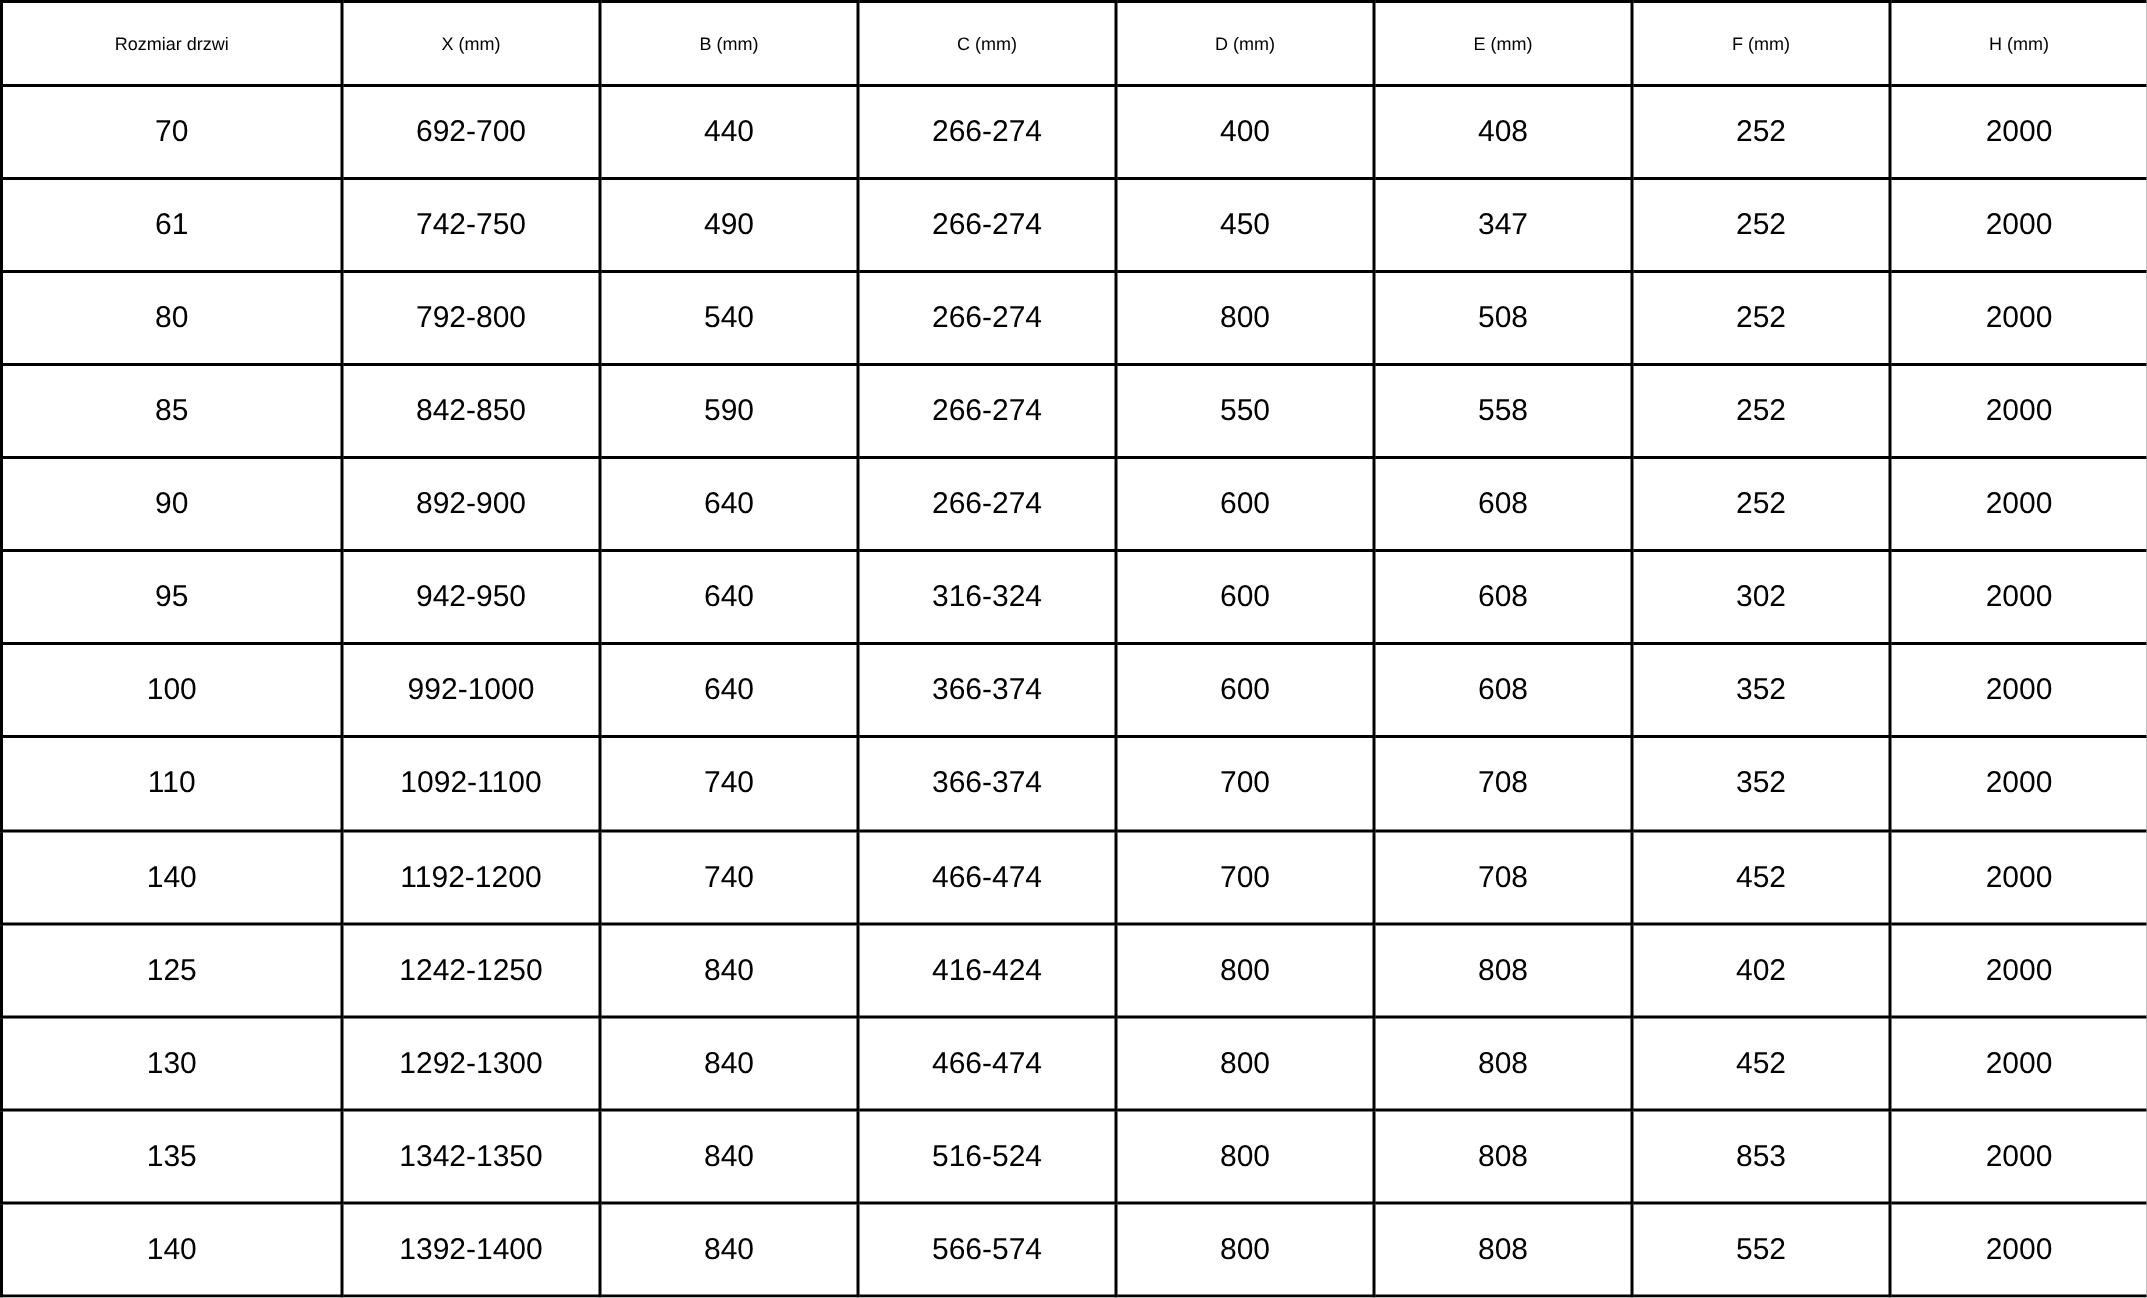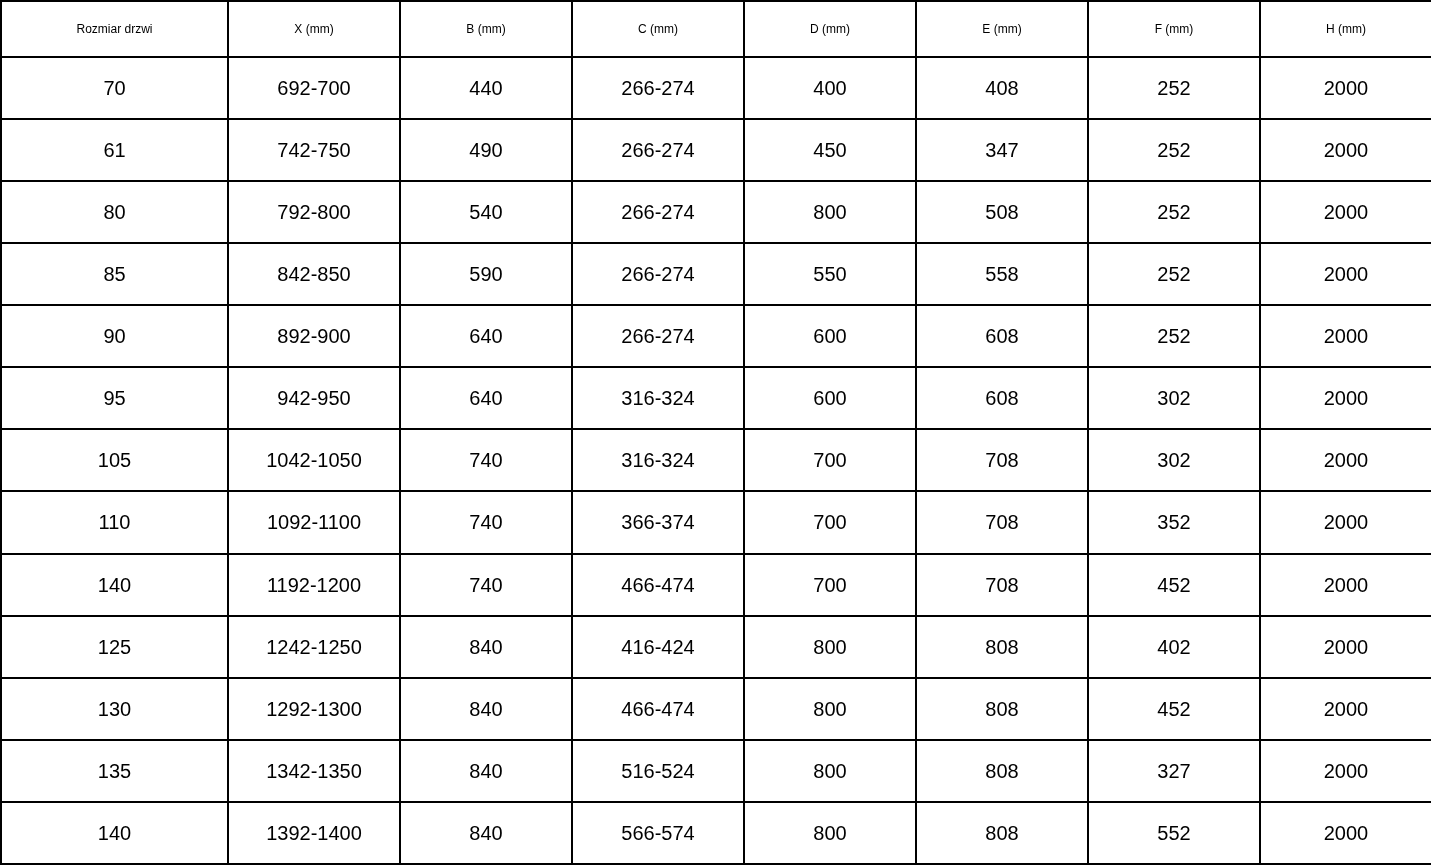--- a/index.html
+++ b/index.html
@@ -121,27 +121,27 @@
         <td>95</td>
         <td>942-950</td>
         <td>640</td>
         <td>316-324</td>
         <td>600</td>
         <td>608</td>
         <td>302</td>
         <td>2000</td>
       </tr>
       <tr>
-        <td>105</td>
-        <td>1042-1050</td>
-        <td>740</td>
-        <td>316-324</td>
-        <td>700</td>
-        <td>708</td>
-        <td>302</td>
+        <td>100</td>
+        <td>992-1000</td>
+        <td>640</td>
+        <td>366-374</td>
+        <td>600</td>
+        <td>608</td>
+        <td>352</td>
         <td>2000</td>
       </tr>
       <tr>
         <td>110</td>
         <td>1092-1100</td>
         <td>740</td>
         <td>366-374</td>
         <td>700</td>
         <td>708</td>
         <td>352</td>
@@ -177,21 +177,21 @@
         <td>452</td>
         <td>2000</td>
       </tr>
       <tr>
         <td>135</td>
         <td>1342-1350</td>
         <td>840</td>
         <td>516-524</td>
         <td>800</td>
         <td>808</td>
-        <td>327</td>
+        <td>853</td>
         <td>2000</td>
       </tr>
       <tr>
         <td>140</td>
         <td>1392-1400</td>
         <td>840</td>
         <td>566-574</td>
         <td>800</td>
         <td>808</td>
         <td>552</td>

